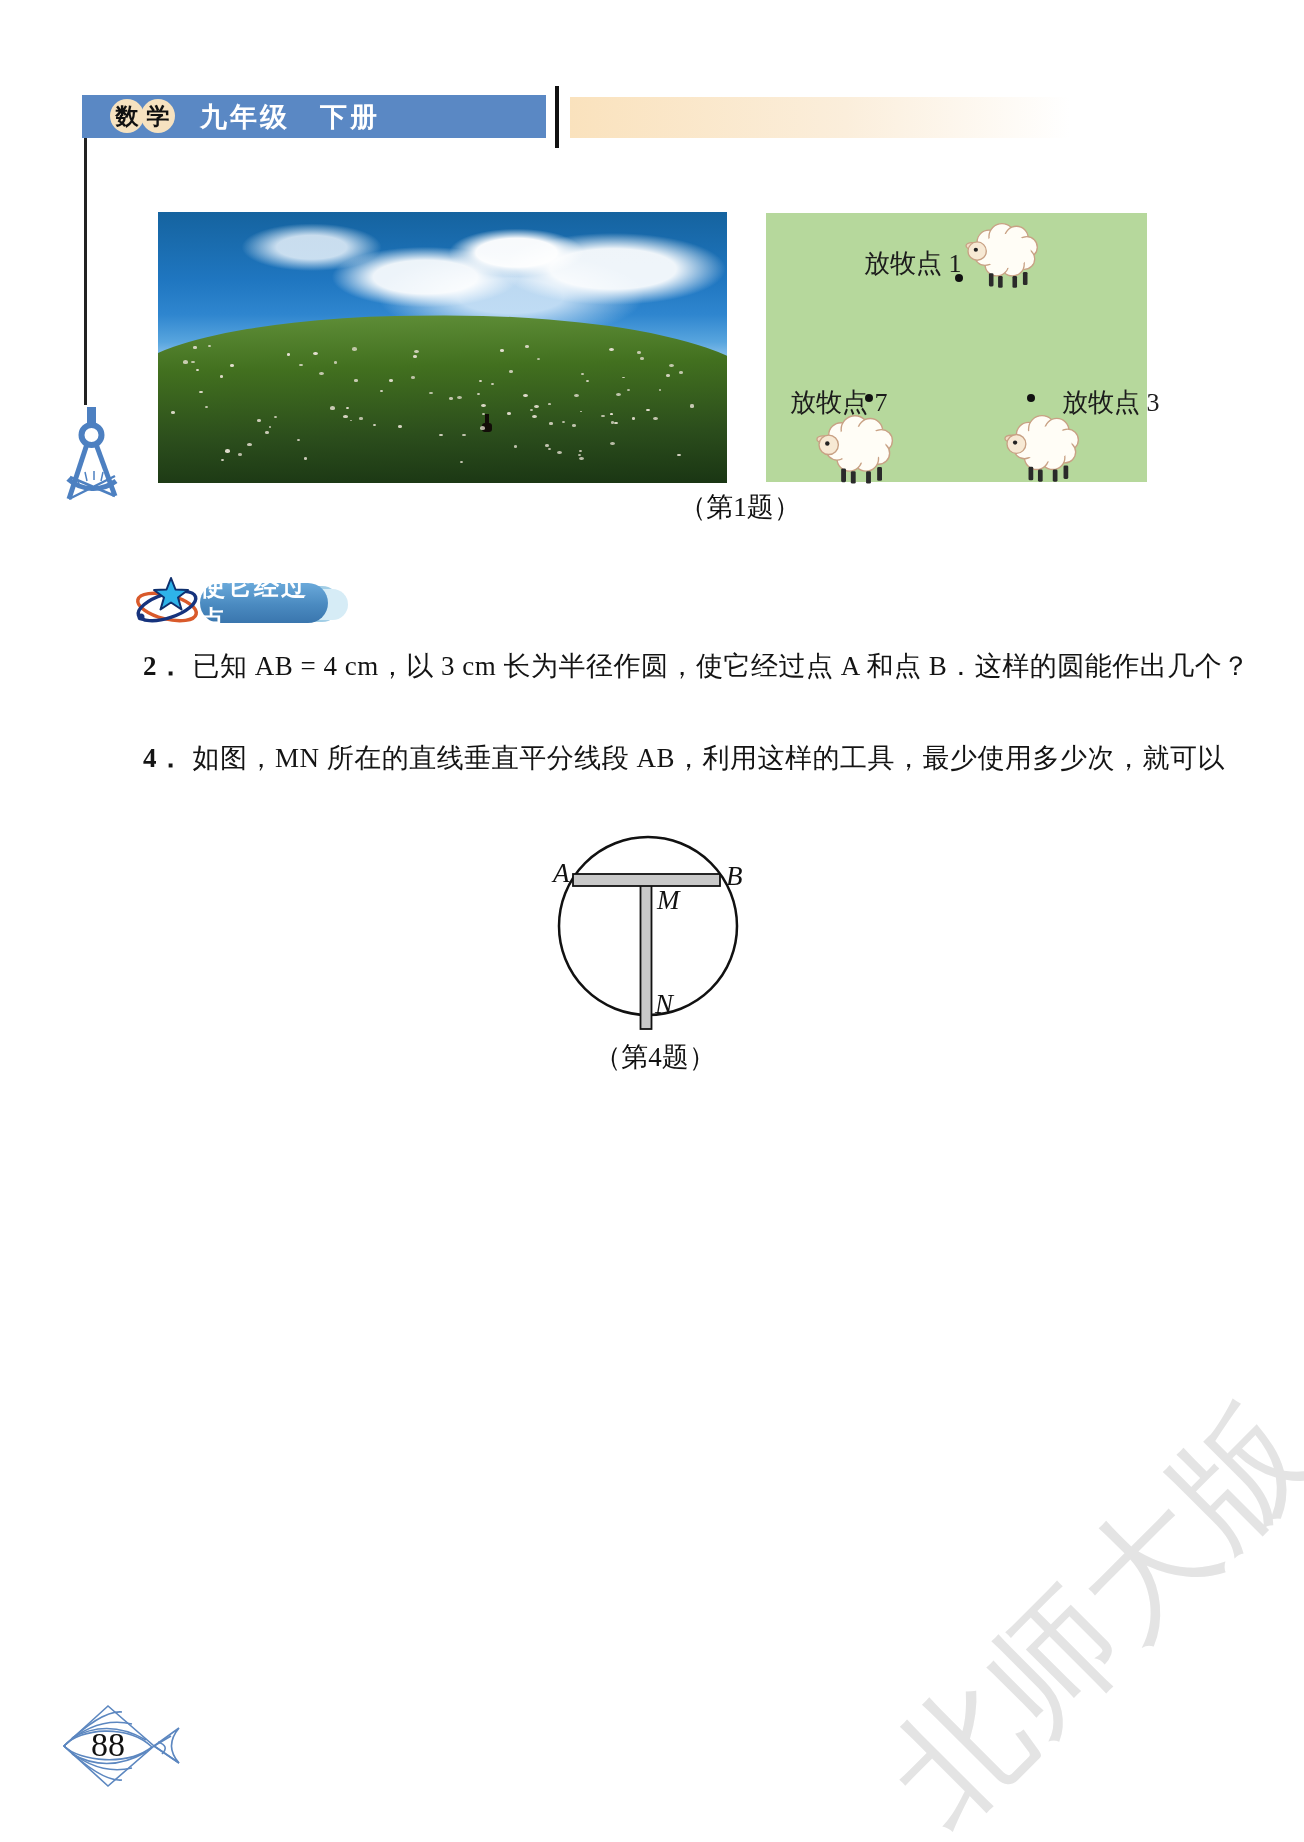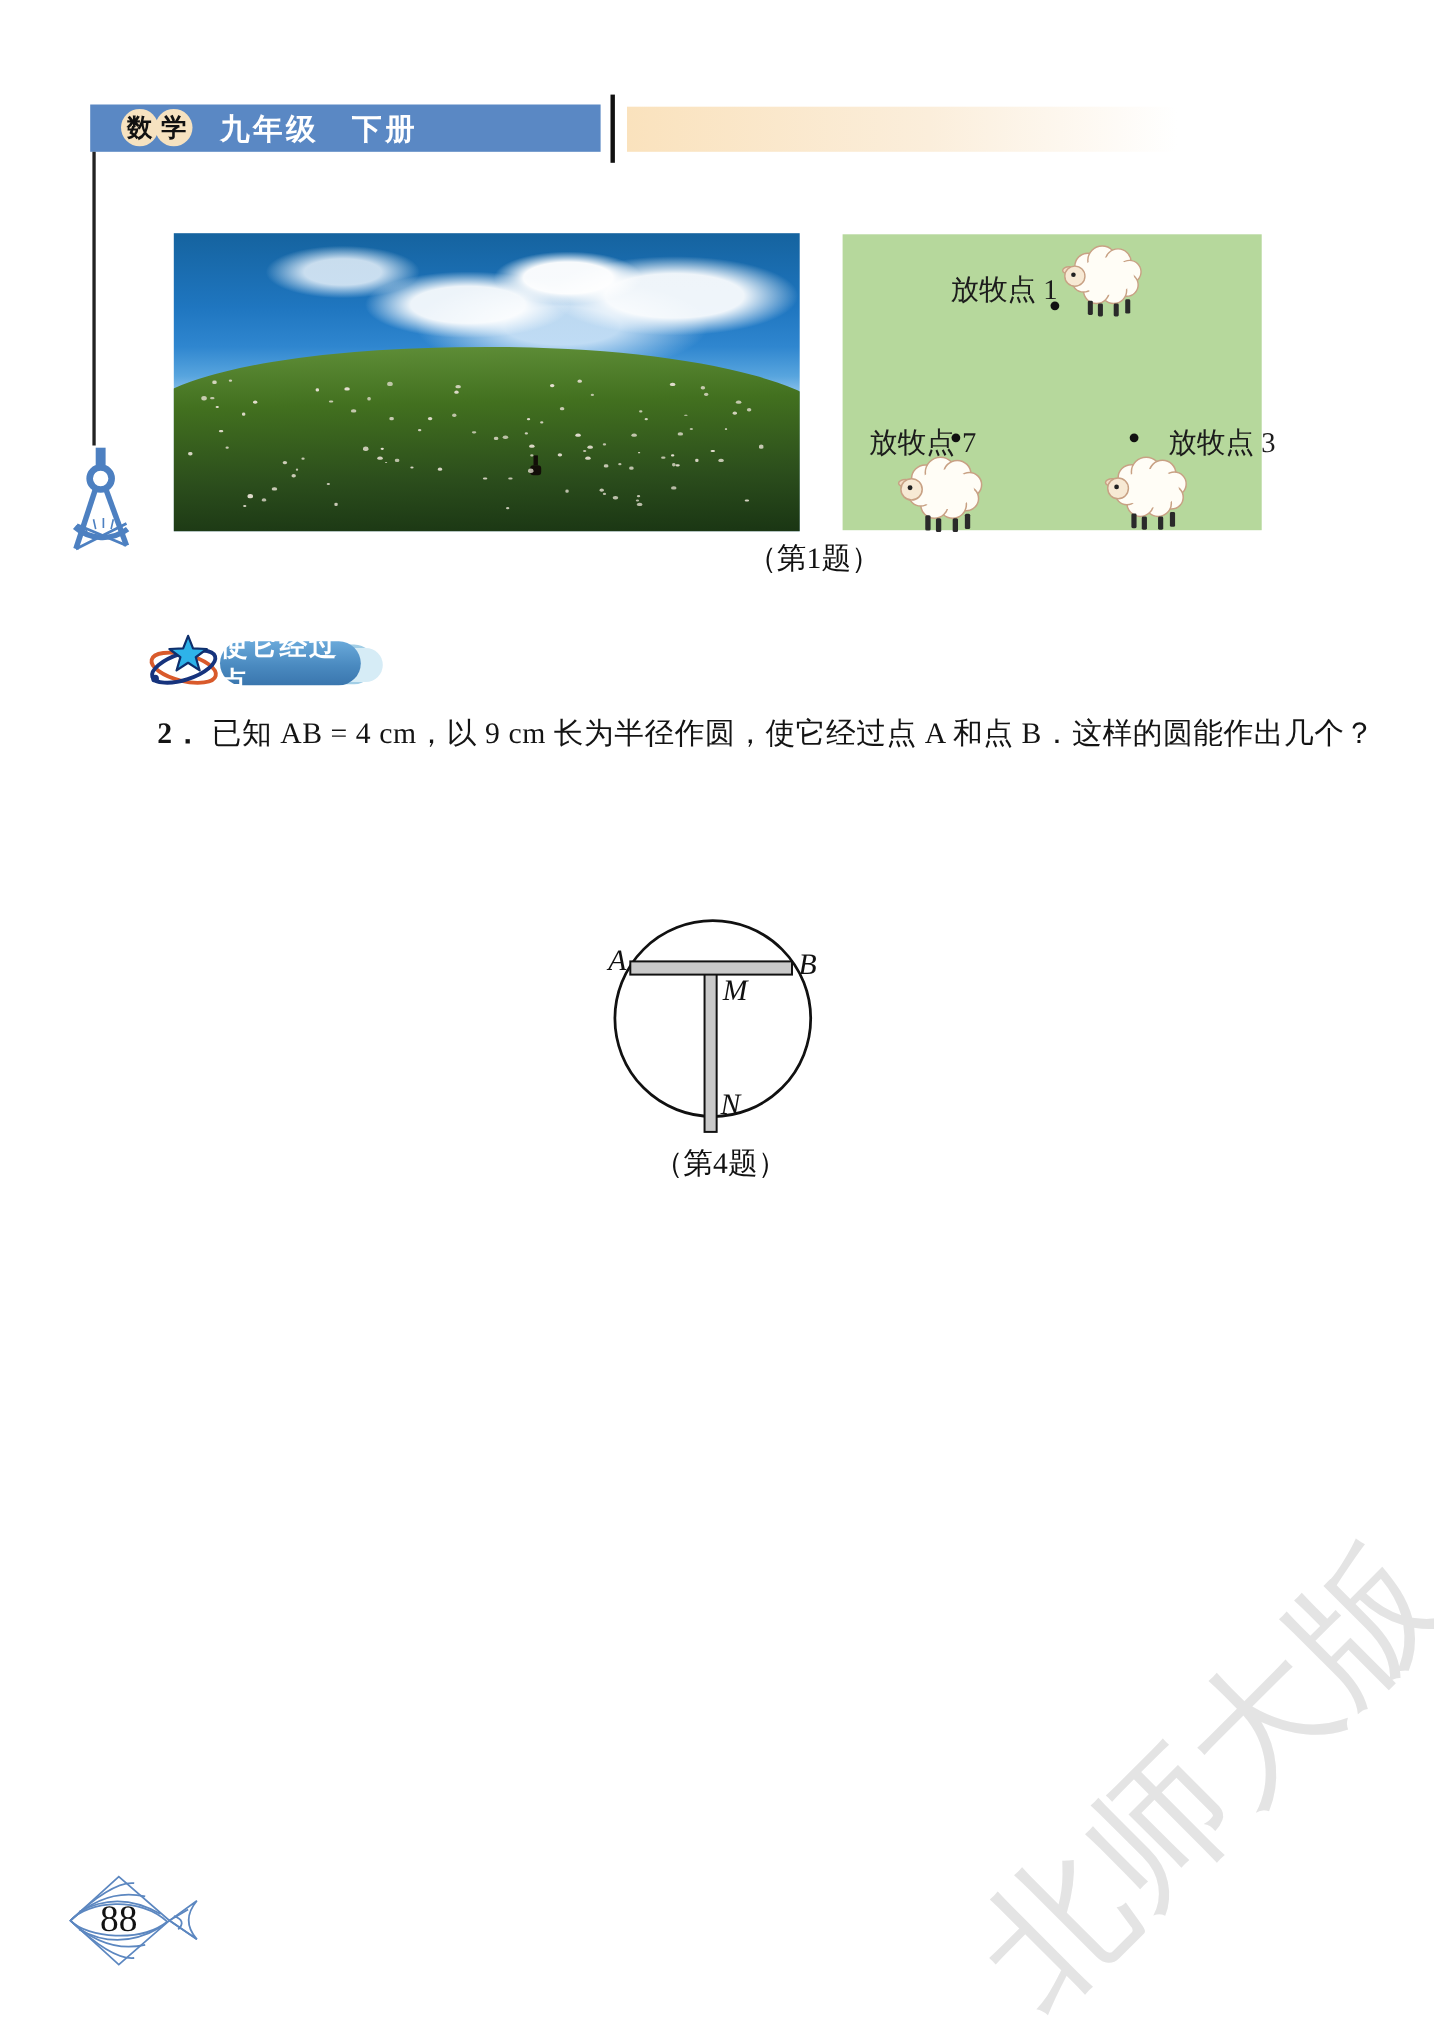--- a/index.html
+++ b/index.html
@@ -256,21 +256,24 @@
     <ellipse cx="33" cy="37" rx="30" ry="12" fill="none" stroke="#d95a2b" stroke-width="3.5" transform="rotate(14 33 37)"></ellipse>
     <ellipse cx="33" cy="36" rx="30" ry="12" fill="none" stroke="#16337d" stroke-width="3.5" transform="rotate(-18 33 36)"></ellipse>
     <path d="M37 8 L41.5 19.5 L54 20 L44 27.5 L47.5 39.5 L37 32.5 L26.5 39.5 L30 27.5 L20 20 L32.5 19.5 Z" fill="#2eb3e9" stroke="#0e2f6d" stroke-width="2" stroke-linejoin="round"></path>
     <circle cx="7" cy="47" r="3.5" fill="#16337d"></circle>
   </svg>
   <div class="badge-echo1"></div>
   <div class="badge-echo2"></div>
   <div class="badge-main">使它经过点</div>
 
   <div class="q-line" style="left:143px;top:648px">
-    <span class="q-no">2．</span><span>已知 AB = 4 cm，以 9 cm 长为半径作圆，使它经过点 A 和点 B．这样的圆能作出几个？</span>
+    <span class="q-no">2．</span><span>已知 AB = 4 cm，以 3 cm 长为半径作圆，使它经过点 A 和点 B．这样的圆能作出几个？</span>
+  </div>
+  <div class="q-line" style="left:143px;top:740px">
+    <span class="q-no">4．</span><span>如图，MN 所在的直线垂直平分线段 AB，利用这样的工具，最少使用多少次，就可以</span>
   </div>
 
   <svg class="diagram" width="215" height="212" viewBox="0 0 215 212">
     <circle cx="103" cy="103" r="89" fill="#ffffff" stroke="#111" stroke-width="2.5"></circle>
     <rect x="95.5" y="60" width="11" height="146" fill="#c9c9c9" stroke="#111" stroke-width="1.8"></rect>
     <rect x="28" y="51" width="147" height="12" fill="#c9c9c9" stroke="#111" stroke-width="1.8"></rect>
     <text x="8" y="59">A</text>
     <text x="181" y="62">B</text>
     <text x="112" y="86">M</text>
     <text x="110" y="190">N</text>

